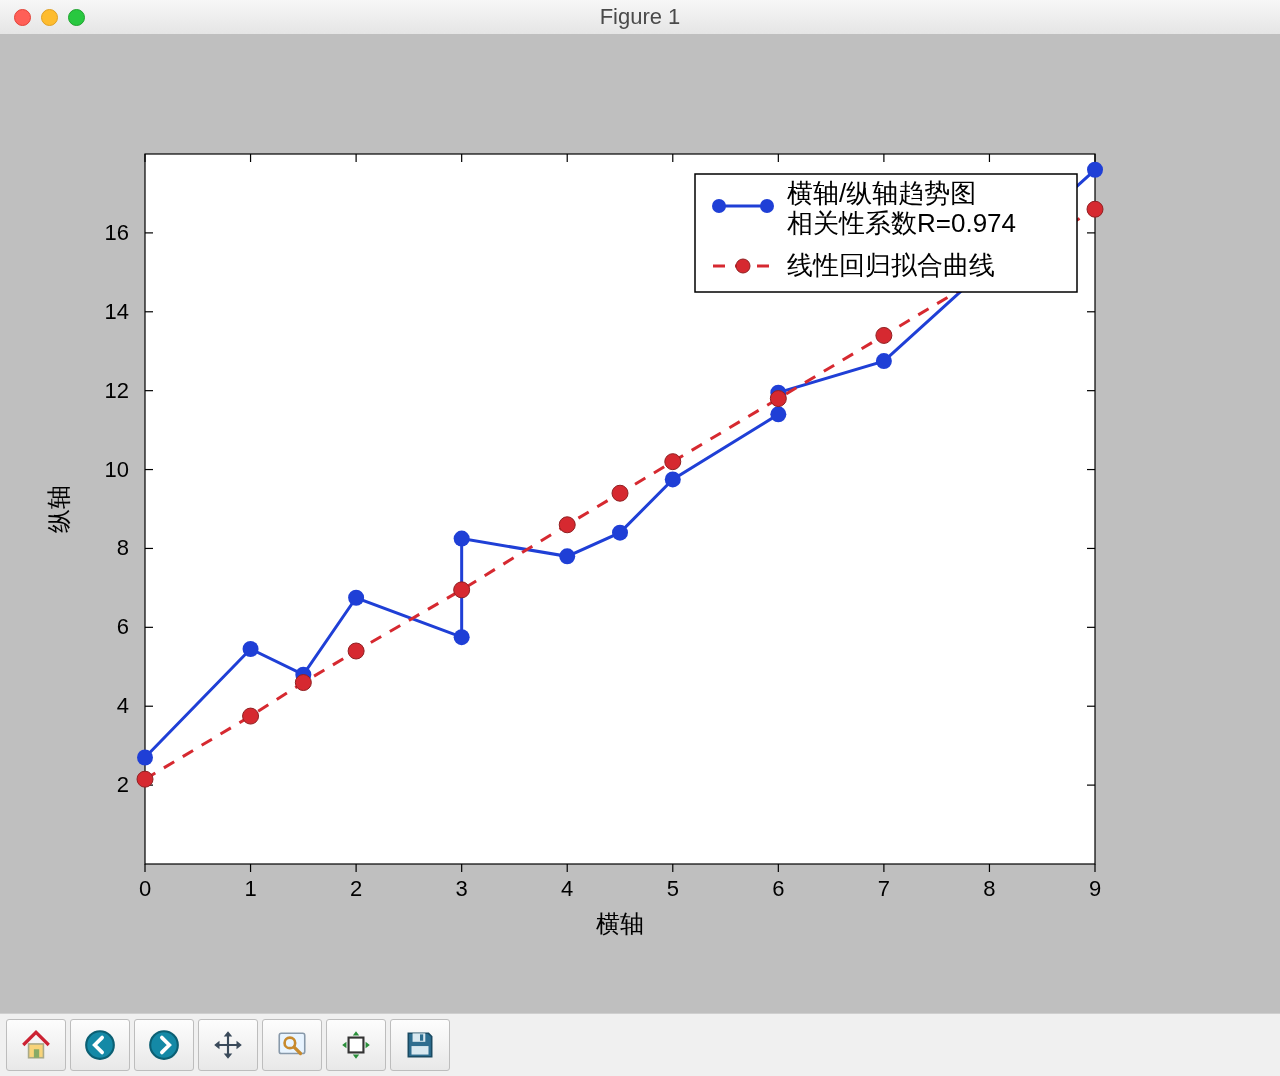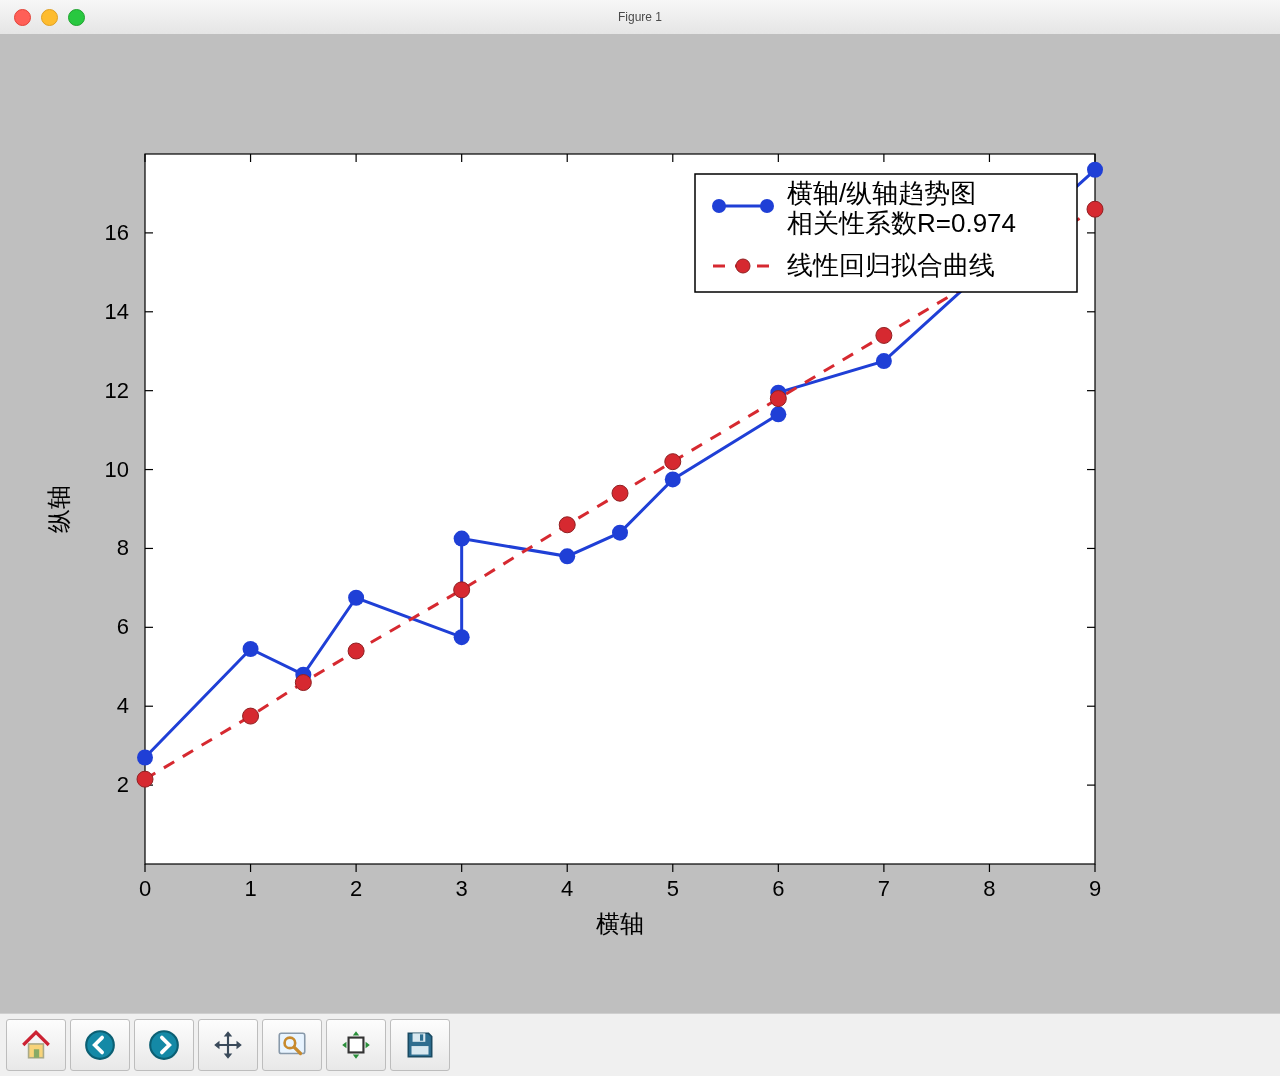--- a/index.html
+++ b/index.html
@@ -2,21 +2,21 @@
 <html><head>
 <meta charset="utf-8">
 <style>
 html,body{margin:0;padding:0;width:1280px;height:1076px;font-family:"Helvetica Neue",Arial,"PingFang SC","Microsoft YaHei",sans-serif;background:#ececec;overflow:hidden}
 .titlebar{height:34px;background:linear-gradient(#f7f7f7,#e5e5e5);border-bottom:1px solid #c9c9c9;display:flex;align-items:center;position:relative}
 .traffic{display:flex;gap:10px;margin-left:14px}
 .tl{width:15px;height:15px;border-radius:50%}
 .tl.red{background:#ff5f57;border:1px solid #e24238}
 .tl.yel{background:#febc2e;border:1px solid #dfa023}
 .tl.grn{background:#28c840;border:1px solid #1fa32f}
-.title{position:absolute;left:0;right:0;text-align:center;font-size:12px;color:#4a4a4a}
+.title{position:absolute;left:0;right:0;text-align:center;font-size:22px;color:#4a4a4a}
 .canvas-wrap{position:absolute;top:34px;left:0;right:0;bottom:62px;background:#bfbfbf}
 .toolbar{position:absolute;bottom:0;left:0;right:0;height:62px;background:#f0f0f0;border-top:1px solid #cfcfcf;display:flex;align-items:center;padding-left:6px;gap:4px}
 .tbtn{width:58px;height:50px;border:1px solid #bdbdbd;background:linear-gradient(#fdfdfd,#e8e8e8);border-radius:3px;display:flex;align-items:center;justify-content:center;cursor:pointer}
 .tbtn svg{width:34px;height:34px}
 svg.chart{display:block;width:100%;height:100%}
 .axis-line{stroke:#000;stroke-width:1.2;fill:none}
 .tick{stroke:#000;stroke-width:1.2}
 .ticklabel{font-size:22px;fill:#000;text-anchor:middle}
 .yticklabel{font-size:22px;fill:#000;text-anchor:end}
 .axlabel{font-size:24px;fill:#000;text-anchor:middle}

